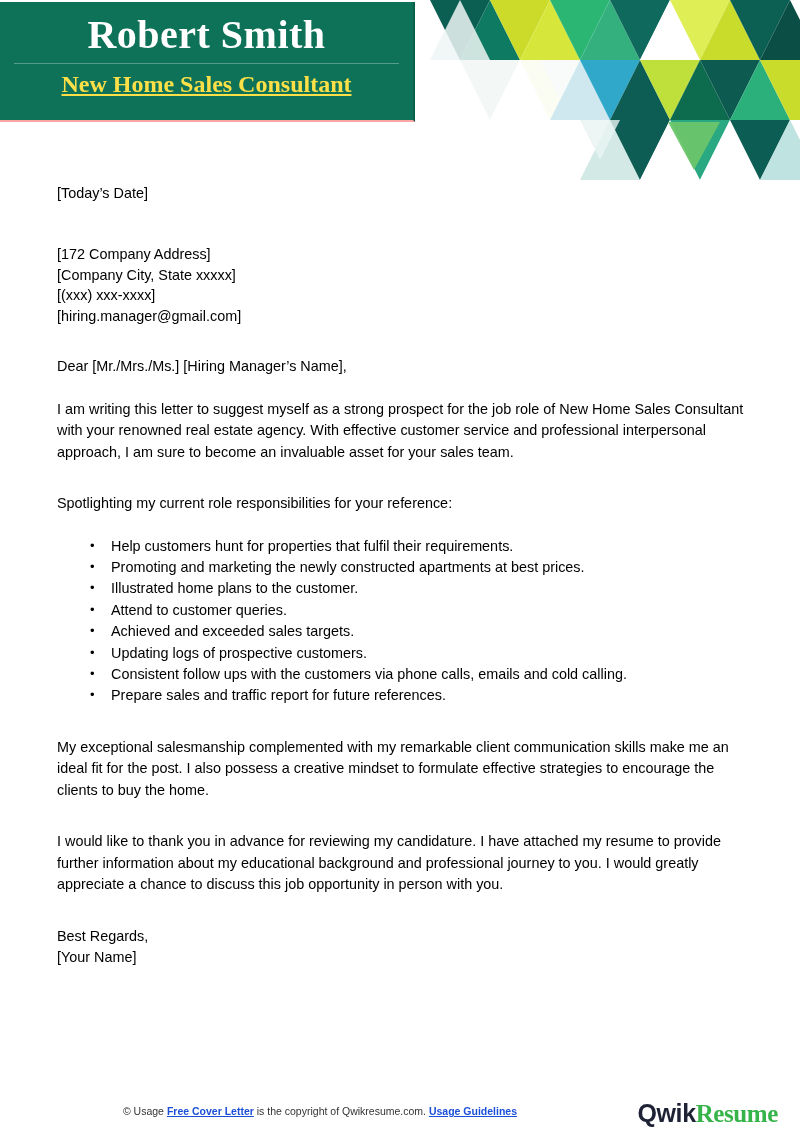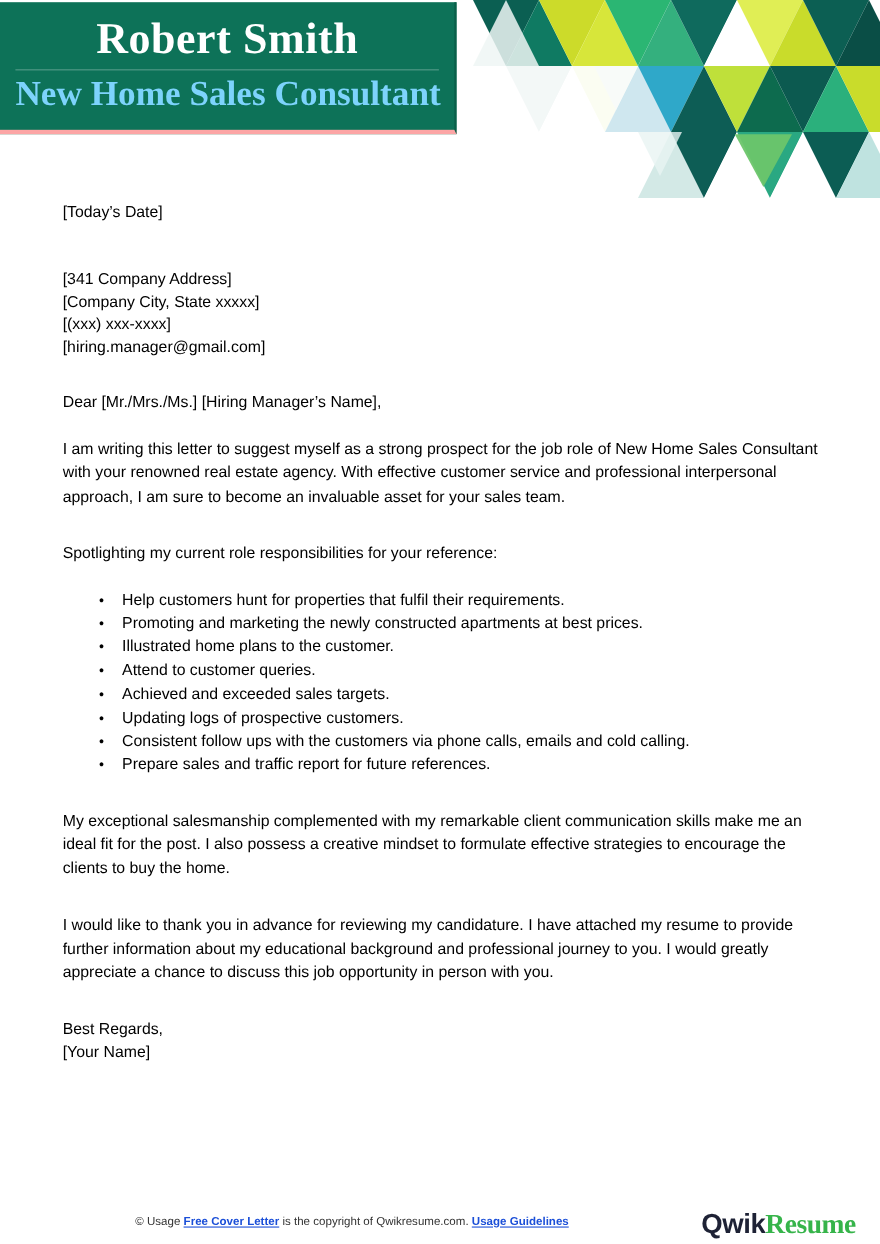--- a/index.html
+++ b/index.html
@@ -40,21 +40,21 @@
   .deco svg { display: block; width: 380px; height: 180px; }
 
   .name-banner {
     position: absolute;
     top: 2px;
     left: 0;
     width: 415px;
     height: 120px;
     background: #0d7258;
     border-right: 2px solid #0a5f49;
-    border-bottom: 4px solid #fca5a5;
+    border-bottom: 2px solid #fca5a5;
     padding: 6px 14px 10px 14px;
     text-align: center;
   }
   .name-text {
     font-family: "Liberation Serif", serif;
     font-weight: bold;
     font-size: 40px;
     line-height: 54px;
     color: #ffffff;
     letter-spacing: 0.5px;
@@ -62,24 +62,25 @@
   }
   .banner-rule {
     width: 100%;
     height: 1px;
     background: rgba(255,255,255,0.30);
     margin: 1px 0 3px 0;
   }
   .title-text {
     font-family: "Liberation Serif", serif;
     font-weight: bold;
-    font-size: 32px;
+    font-size: 24px;
     line-height: 34px;
-    color: #7dd3fc;
-    white-space: nowrap;
+    color: #fde047;
+    white-space: nowrap;
+    text-decoration: underline;
   }
 
   
   .body-zone {
     position: absolute;
     top: 183px;
     left: 57px;
     width: 700px;
   }
 
@@ -224,21 +225,21 @@
     </div>
   </div>
 
   <div class="body-zone">
 
     <div class="line">[Today’s Date]</div>
 
     <div class="gap-lg"></div>
 
     <div class="addr-block">
-      <div class="line">[341 Company Address]</div>
+      <div class="line">[172 Company Address]</div>
       <div class="line">[Company City, State xxxxx]</div>
       <div class="line">[(xxx) xxx-xxxx]</div>
       <div class="line">[hiring.manager@gmail.com]</div>
     </div>
 
     <div class="gap-md"></div>
 
     <div class="para">Dear [Mr./Mrs./Ms.] [Hiring Manager’s Name],</div>
 
     <div class="gap-sm"></div>

